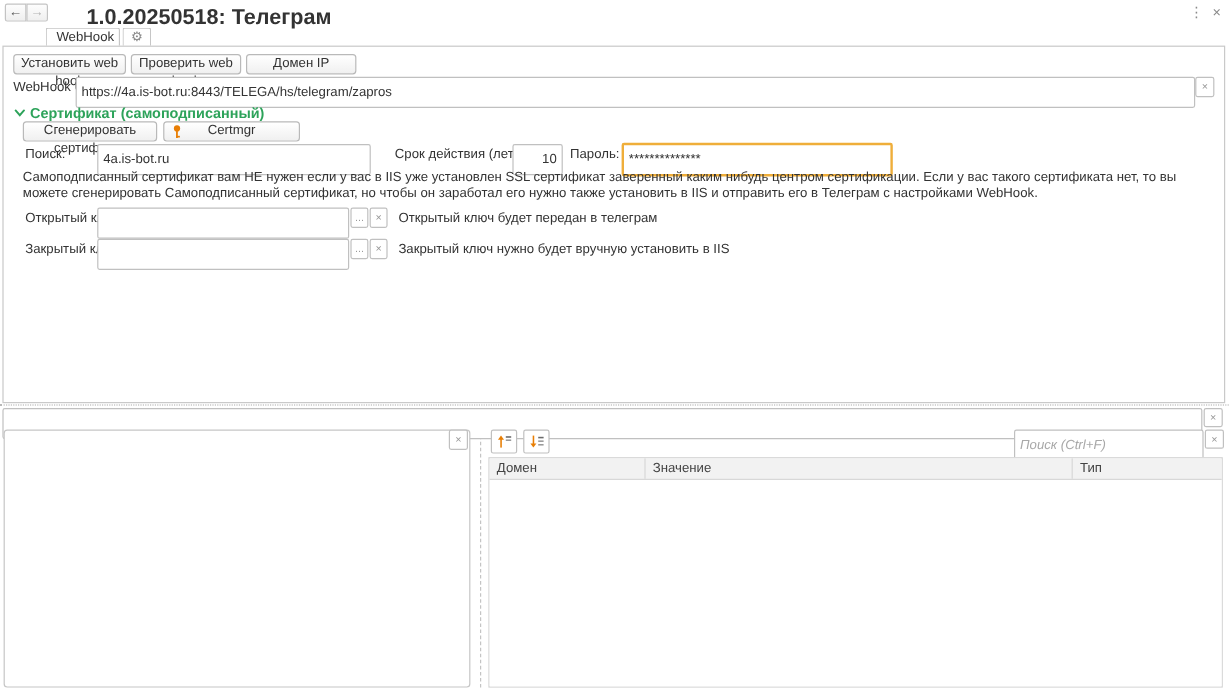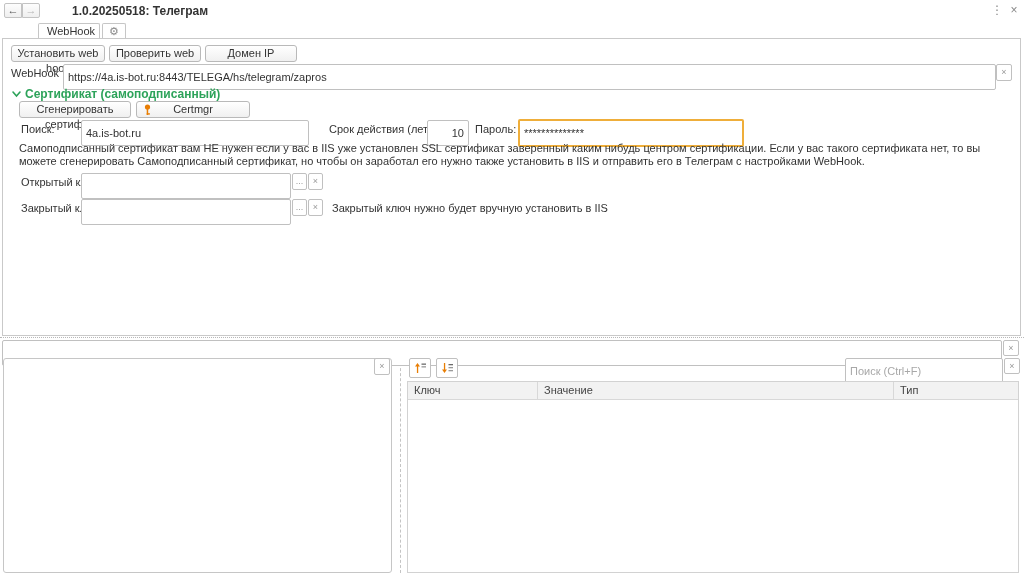--- a/index.html
+++ b/index.html
@@ -8,21 +8,21 @@
 
   .abs { position:absolute; }
 
   
   .win-header { position:absolute; left:0; top:0; width:1024px; height:22px; background:#fff; }
   .nav-btn { position:absolute; top:3px; width:18px; height:15px; border:1px solid #c3c3c3;
     background:linear-gradient(#fdfdfd,#efefef); text-align:center; line-height:13px;
     font-size:11px; color:#555; cursor:pointer; }
   .nav-btn.back { left:4px; border-radius:2px 0 0 2px; color:#555; }
   .nav-btn.fwd  { left:22px; border-radius:0 2px 2px 0; color:#b5b5b5; }
-  .win-title { position:absolute; left:72px; top:4px; font-size:12px; font-weight:bold; color:#333; }
+  .win-title { position:absolute; left:72px; top:4px; font-size:18px; font-weight:bold; color:#333; }
   .hdr-icon { position:absolute; top:3px; color:#8a8a8a; font-size:12px; cursor:pointer;
     width:14px; text-align:center; }
 
   
   .tabstrip { position:absolute; left:0; top:23px; height:16px; }
   .tab { position:absolute; top:0; height:16px; border:1px solid #c6c6c6; border-bottom:none;
     border-radius:2px 2px 0 0; background:#fff; text-align:center; line-height:15px;
     font-size:11px; color:#333; cursor:pointer; padding:0 8px; }
   .tab.active { background:#abe3df; border-color:#bdbdbd;margin-top:32px; }
 
@@ -150,20 +150,21 @@
   <div class="note">Самоподписанный сертификат вам НЕ нужен если у вас в IIS уже установлен SSL сертификат заверенный каким нибудь центром сертификации. Если у вас такого сертификата нет, то вы можете сгенерировать Самоподписанный сертификат, но чтобы он заработал его нужно также установить в IIS и отправить его в Телеграм с настройками WebHook.</div>
 
   <div class="label" style="left:18px; top:137px;">Открытый ключ:</div>
   <input class="field" style="left: 78px; top: 134px; width: 210px;" value="">
   <div class="mini-btn" style="left:289px; top:134px; width:15px;">
     <span>...</span>
   </div>
   <div class="mini-btn" style="left:305px; top:134px; width:15px;">
     <span>×</span>
   </div>
+  <div class="label" style="left:329px; top:137px;">Открытый ключ будет передан в телеграм</div>
 
   <div class="label" style="left:18px; top:163px;">Закрытый ключ:</div>
   <input class="field" style="left: 78px; top: 160px; width: 210px;" value="">
   <div class="mini-btn" style="left:289px; top:160px; width:15px;">
     <span>...</span>
   </div>
   <div class="mini-btn" style="left:305px; top:160px; width:15px;">
     <span>×</span>
   </div>
   <div class="label" style="left:329px; top:163px;">Закрытый ключ нужно будет вручную установить в IIS</div>
@@ -199,25 +200,25 @@
     <svg width="13" height="12" viewBox="0 0 13 12">
       <rect x="2.9" y="1" width="1.3" height="7.5" fill="#e87e04"></rect>
       <polygon points="3.5,11 1,7.5 6,7.5" fill="#e87e04"></polygon>
       <rect x="7.5" y="2" width="4.5" height="1.3" fill="#6b6b6b"></rect>
       <rect x="7.5" y="5" width="4.5" height="1.3" fill="#9a9a9a"></rect>
       <rect x="7.5" y="8" width="4.5" height="1.3" fill="#9a9a9a"></rect>
     </svg>
   </span>
 </div>
 
-<input class="field" style="left: 845px; top: 358px; width: 158px; height: 16px;" placeholder="Поиск (Ctrl+F)">
+<input class="field" style="left: 845px; top: 358px; width: 158px; height: 16px; font-style: italic;" placeholder="Поиск (Ctrl+F)">
 <div class="mini-btn" style="left:1004px; top:358px; height:16px; line-height:14px;">
   <span>×</span>
 </div>
 
 <div class="tbl">
   <div class="tbl-header">
-    <div class="tbl-th" style="width:130px;">Ключ</div>
+    <div class="tbl-th" style="width:130px;">Домен</div>
     <div class="tbl-th" style="width:356px;">Значение</div>
     <div class="tbl-th" style="flex:1; border-right:none;">Тип</div>
   </div>
   <div style="height:172px; background:#fff;"></div>
 </div>
 
 </body></html>

